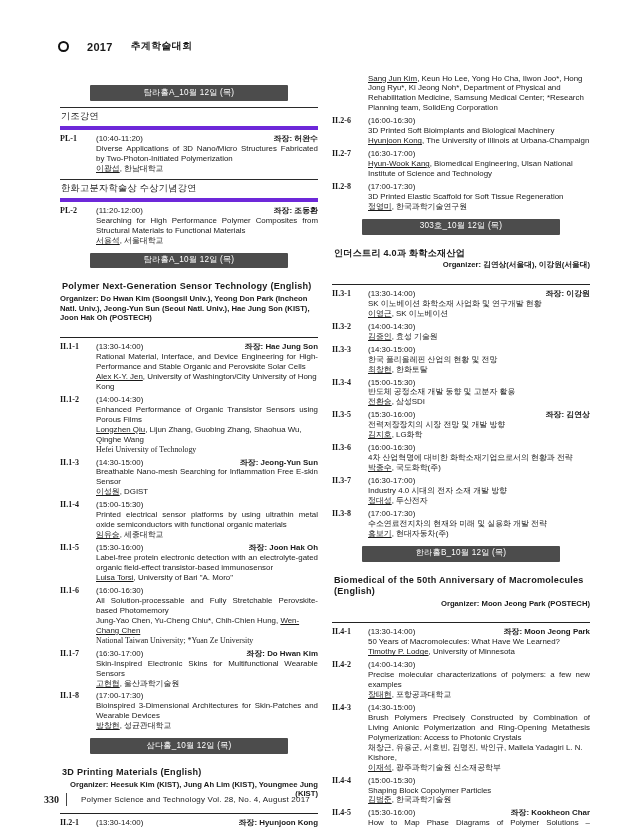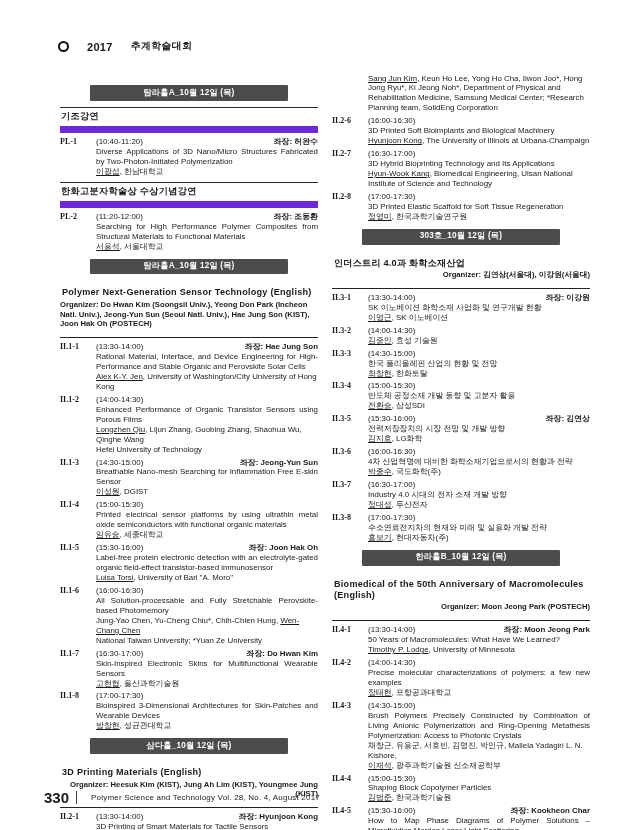--- a/index.html
+++ b/index.html
@@ -14,45 +14,45 @@
   
   .hdr{position:absolute;left:46px;top:40px;display:flex;align-items:center;gap:18px;margin-left:12px;}
   .hdr .ring{width:7px;height:7px;border:2.4px solid #111;border-radius:50%;display:inline-block;}
   .hdr .yr{font-weight:bold;font-size:11px;letter-spacing:.3px;}
   .hdr .tt{font-weight:600;font-size:9.8px;letter-spacing:.5px;}
   
   .cols{position:absolute;top:72px;left:60px;width:530px;display:flex;gap:14px;}
   .col{width:258px;font-size:7.9px;line-height:1.26;}
   .col-left{padding-top:6px;}
   
-  .hall-bar{background:#4c4c4c;color:#fff;text-align:center;font-weight:bold;
+  .hall-bar{background:#4c4c4c;color:#fff;text-align:center;font-weight:normal;
     font-size:8.2px;padding:2.5px 0 3px;margin:7px 30px 6px;border-radius:1px;
     letter-spacing:.2px;}
   
-  .heading-ko{font-weight:bold;font-size:9.2px;border-top:1px solid #2a2a2a;
-    border-bottom:7px solid #6d28d9;padding:3px 1px 3.5px;margin:5px 0 4px;letter-spacing:.3px;}
-  
-  .session{border-bottom:1.3px solid #222;padding:1px 0 8px;margin:12px 0 4px;}
+  .heading-ko{font-weight:normal;font-size:9.2px;border-top:1px solid #2a2a2a;
+    border-bottom:4px solid #6d28d9;padding:3px 1px 3.5px;margin:5px 0 4px;letter-spacing:.3px;}
+  
+  .session{border-bottom:1.3px solid #222;padding:1px 0 14px;margin:12px 0 4px;}
   .session-title{font-weight:bold;font-size:9.1px;letter-spacing:.25px;padding-left:2px;}
   .session-org{font-weight:bold;font-size:7.7px;margin-top:1px;}
   .session-org.right{text-align:right;}
   
   .entry{display:flex;margin:1.5px 0 3px;}
   .entry-code{flex:0 0 36px;font-weight:bold;font-size:8px;
     font-family:"Liberation Serif","DejaVu Serif",serif;}
   .entry-body{flex:1;min-width:0;}
   .timerow{display:flex;justify-content:space-between;}
   .chair{font-weight:bold;}
   .entry-title{text-align:justify;text-align-last:left;}
   .speaker{}
   .speaker u{text-underline-offset:1px;}
-  .serif{font-family:Liberation Sans, sans-serif;}
+  .serif{font-family:Liberation Serif, serif;}
   
   .ftr{position:absolute;left:44px;bottom:24px;display:flex;align-items:center;}
-  .ftr .pg{font-weight:bold;font-size:15px;}
+  .ftr .pg{font-weight:bold;font-size:10px;font-family:Liberation Serif, serif;}
   .ftr .sep{width:1px;height:13px;background:#444;margin:0 7px;}
   .ftr .jl{font-size:8px;letter-spacing:.2px;color:#222;padding-left:7px;}
 </style>
 </head>
 <body>
 
 <div class="page">
 
   <div class="hdr">
     <span class="ring"></span>
@@ -221,21 +221,20 @@
             <div class="entry-title">3D Printed Soft Bioimplants and Biological Machinery</div>
             <div class="speaker"><u>Hyunjoon Kong</u>, The University of Illinois at Urbana-Champaign</div>
           </div>
         </div>
         <div class="entry">
           <div class="entry-code">II.2-7</div>
           <div class="entry-body">
             <div class="timerow">
               <span class="time">(16:30-17:00)</span>
             </div>
-            <div class="entry-title">3D Hybrid Bioprinting Technology and Its Applications</div>
             <div class="speaker"><u>Hyun-Wook Kang</u>, Biomedical Engineering, Ulsan National Institute of Science and Technology</div>
           </div>
         </div>
         <div class="entry">
           <div class="entry-code">II.2-8</div>
           <div class="entry-body">
             <div class="timerow">
               <span class="time">(17:00-17:30)</span>
             </div>
             <div class="entry-title">3D Printed Elastic Scaffold for Soft Tissue Regeneration</div>

